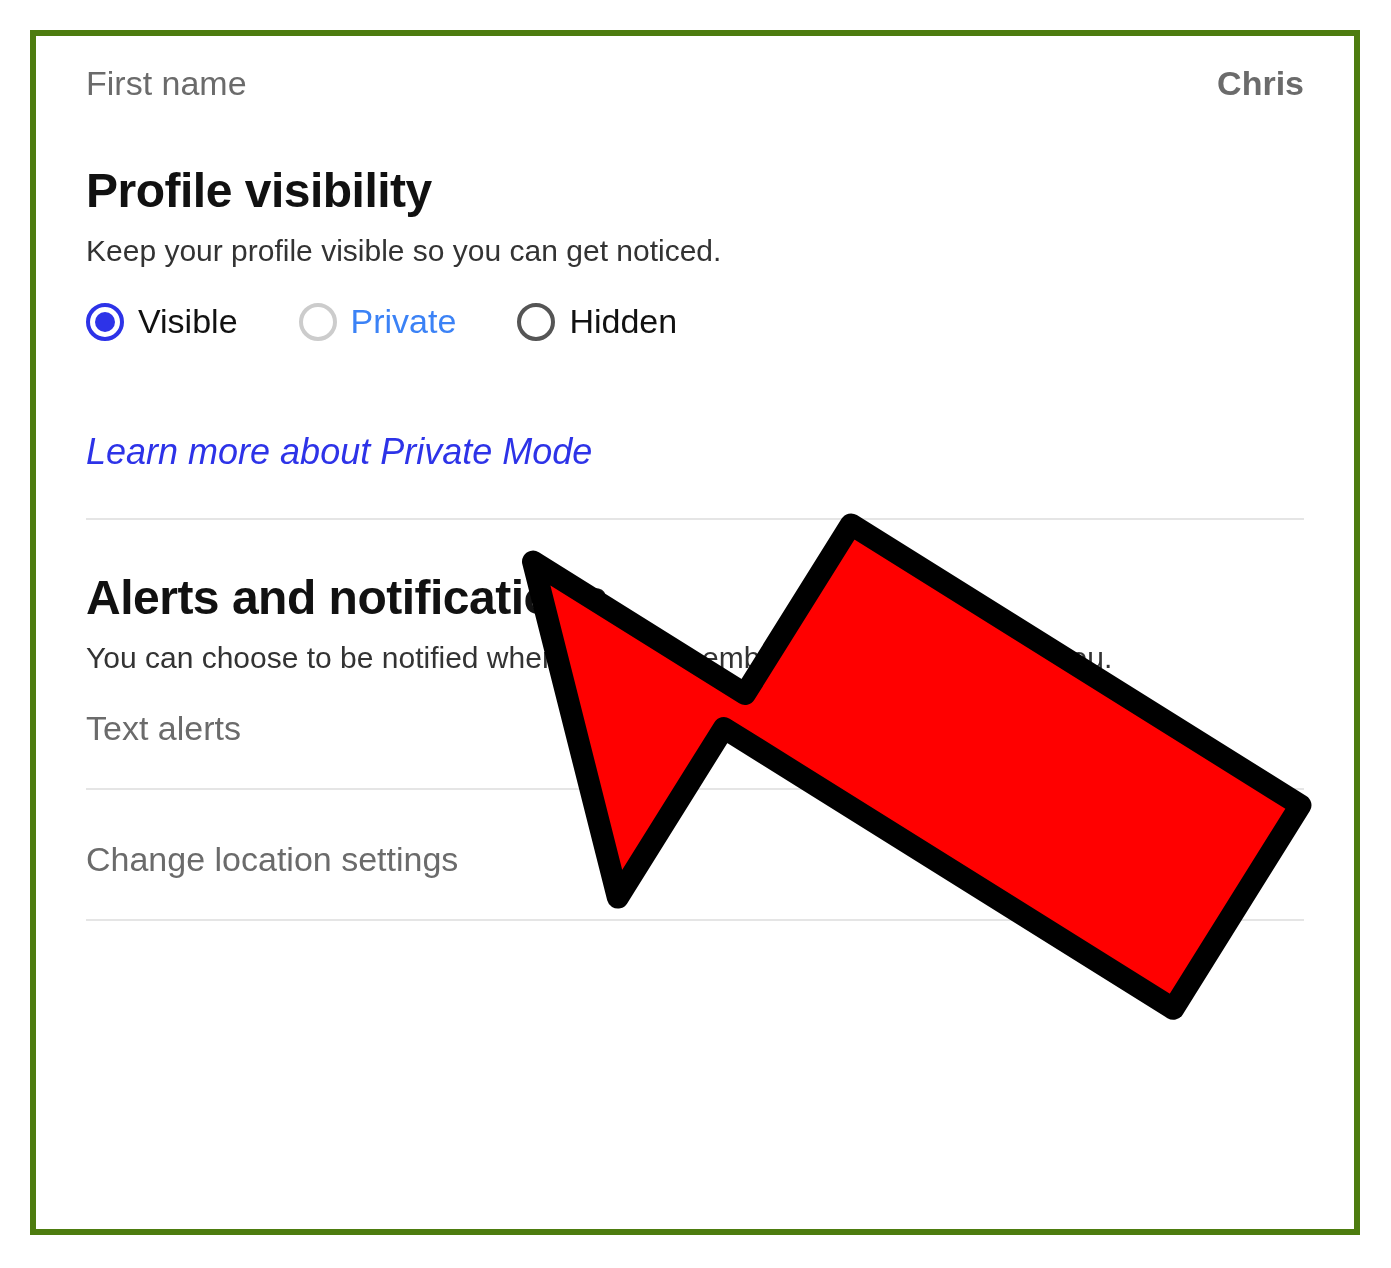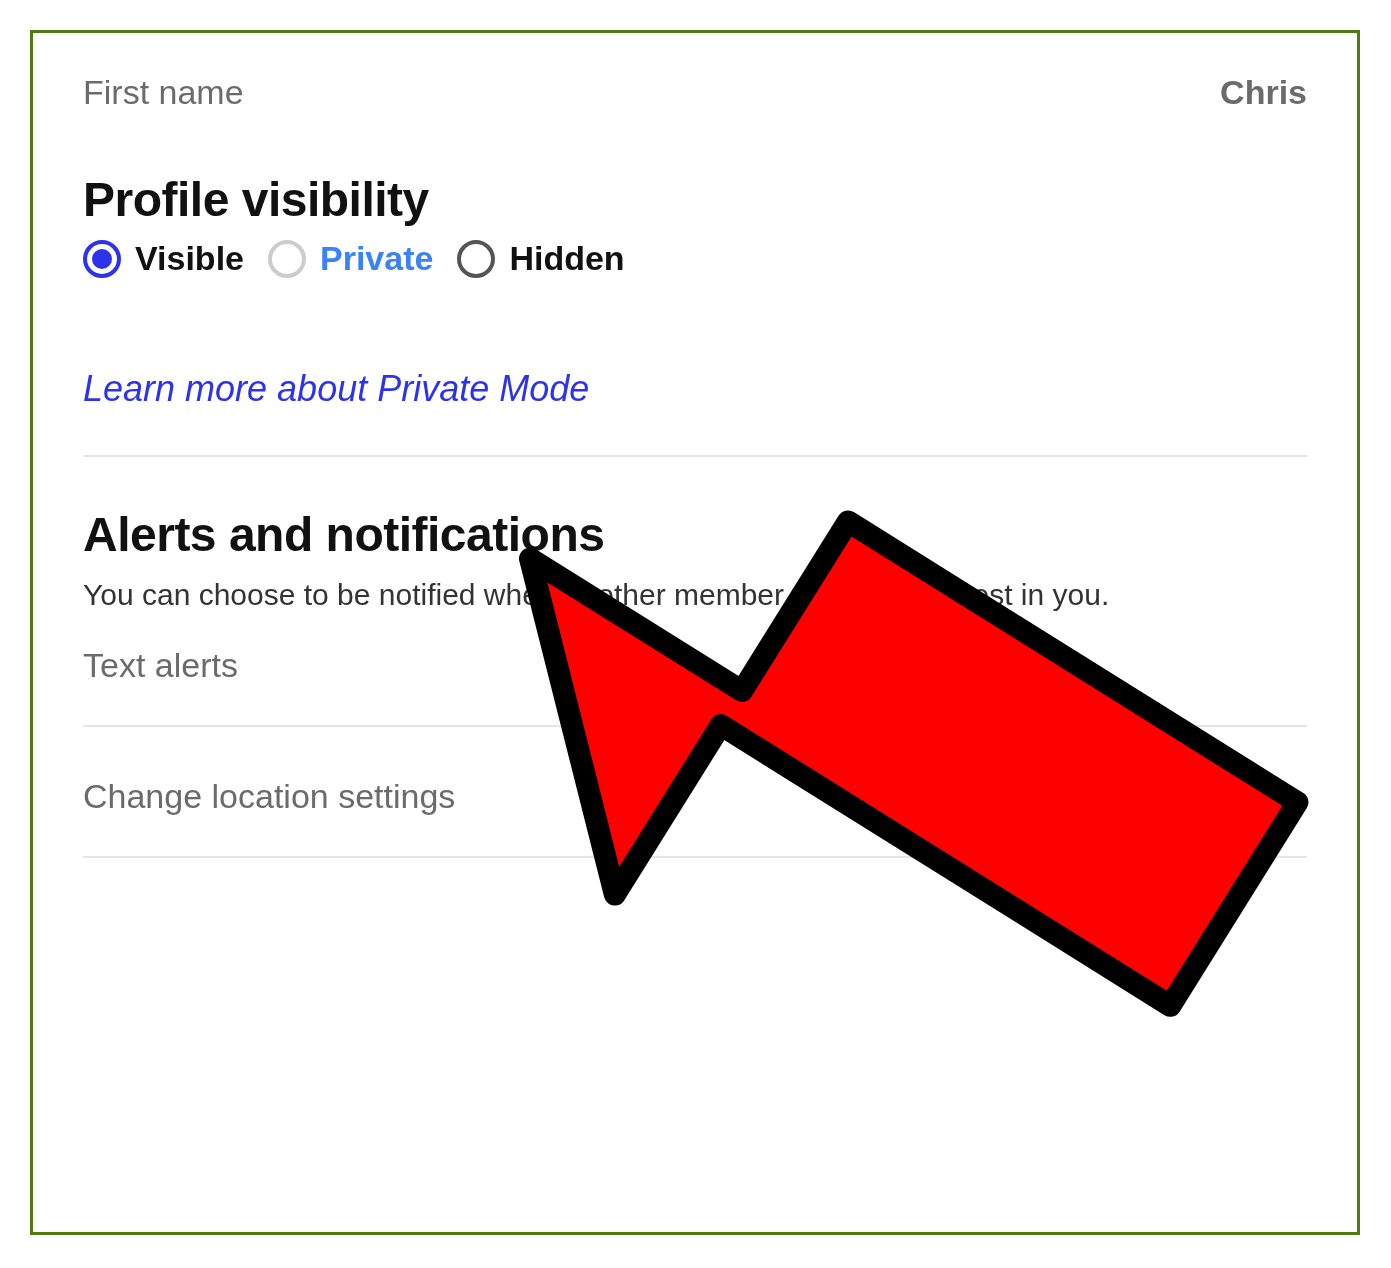--- a/index.html
+++ b/index.html
@@ -6,22 +6,22 @@
       margin: 0;
       padding: 0;
       box-sizing: border-box;
     }
     body {
       font-family: -apple-system, BlinkMacSystemFont, 'Segoe UI', Helvetica, Arial, sans-serif;
       background: #fff;
       padding: 30px;
     }
     .panel {
-      border: 3px solid #4d7c0f;
-      padding: 40px 50px;
+      border: 6px solid #4d7c0f;
+      padding: 28px 50px;
       position: relative;
       width: 100%;
       max-width: 1330px;
       height: 1205px;
       background: #fff;
     }
     .row-field {
       display: flex;
       justify-content: space-between;
       align-items: baseline;
@@ -46,23 +46,22 @@
     }
     .section-desc {
       color: #333;
       font-size: 30px;
       font-weight: 400;
       line-height: 1.4;
       margin-bottom: 30px;
     }
     .radio-row {
       display: flex;
-      gap: 24px;
+      gap: 61px;
       margin-bottom: 90px;
-      font-weight: bold;
     }
     .radio-item {
       display: flex;
       align-items: center;
       gap: 14px;
       cursor: pointer;
     }
     .radio-circle {
       width: 38px;
       height: 38px;
@@ -124,20 +123,21 @@
 <body>
 
 <div class="panel">
 
   <div class="row-field">
     <span class="field-label">First name</span>
     <span class="field-value">Chris</span>
   </div>
 
   <h2 class="section-title">Profile visibility</h2>
+  <p class="section-desc">Keep your profile visible so you can get noticed.</p>
 
   <div class="radio-row">
     <div class="radio-item">
       <span class="radio-circle selected"></span>
       <span class="radio-label">Visible</span>
     </div>
     <div class="radio-item">
       <span class="radio-circle disabled"></span>
       <span class="radio-label disabled">Private</span>
     </div>

